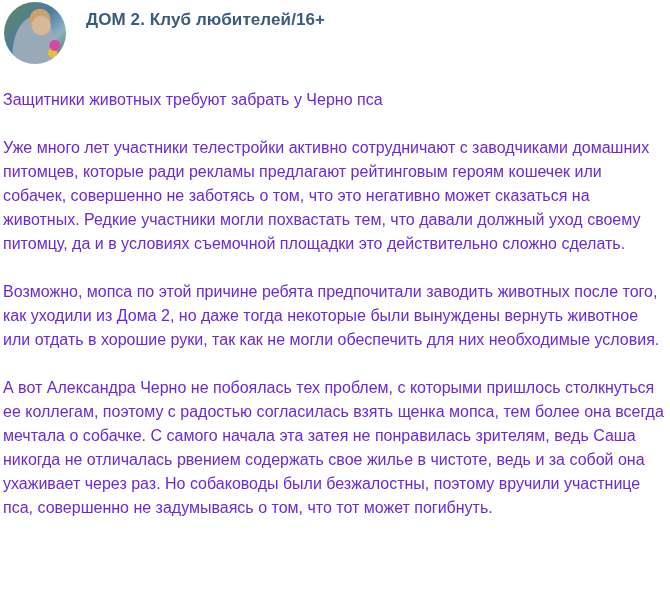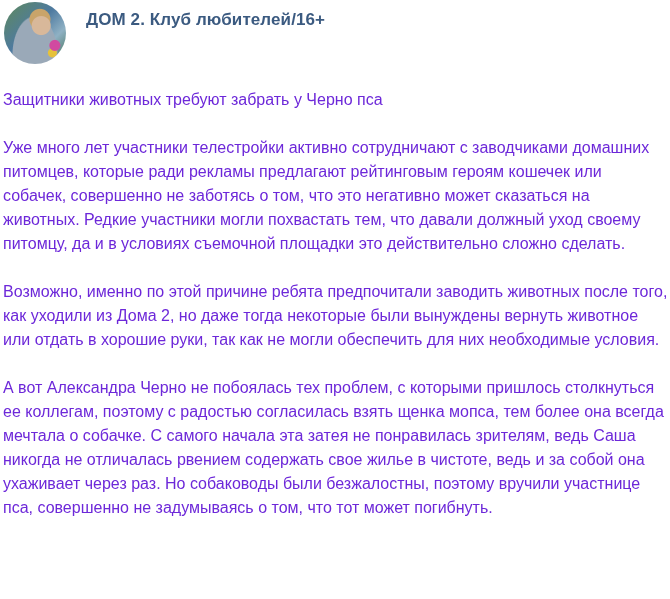--- a/index.html
+++ b/index.html
@@ -23,15 +23,15 @@
 <body>
 
 <div class="header">
   <div class="avatar"></div>
   <div class="group-name">ДОМ 2. Клуб любителей/16+</div>
 </div>
 
 <div class="content">
   <p class="title">Защитники животных требуют забрать у Черно пса</p>
   <p class="para">Уже много лет участники телестройки активно сотрудничают с заводчиками домашних питомцев, которые ради рекламы предлагают рейтинговым героям кошечек или собачек, совершенно не заботясь о том, что это негативно может сказаться на животных. Редкие участники могли похвастать тем, что давали должный уход своему питомцу, да и в условиях съемочной площадки это действительно сложно сделать.</p>
-  <p class="para">Возможно, именно по этой причине ребята предпочитали заводить животных после того, как уходили из Дома 2, но даже тогда некоторые были вынуждены вернуть животное или отдать в хорошие руки, так как не могли обеспечить для них необходимые условия.</p>
+  <p class="para">Возможно, мопса по этой причине ребята предпочитали заводить животных после того, как уходили из Дома 2, но даже тогда некоторые были вынуждены вернуть животное или отдать в хорошие руки, так как не могли обеспечить для них необходимые условия.</p>
   <p class="para">А вот Александра Черно не побоялась тех проблем, с которыми пришлось столкнуться ее коллегам, поэтому с радостью согласилась взять щенка мопса, тем более она всегда мечтала о собачке. С самого начала эта затея не понравилась зрителям, ведь Саша никогда не отличалась рвением содержать свое жилье в чистоте, ведь и за собой она ухаживает через раз. Но собаководы были безжалостны, поэтому вручили участнице пса, совершенно не задумываясь о том, что тот может погибнуть.</p>
 </div>
 
 </body></html>

